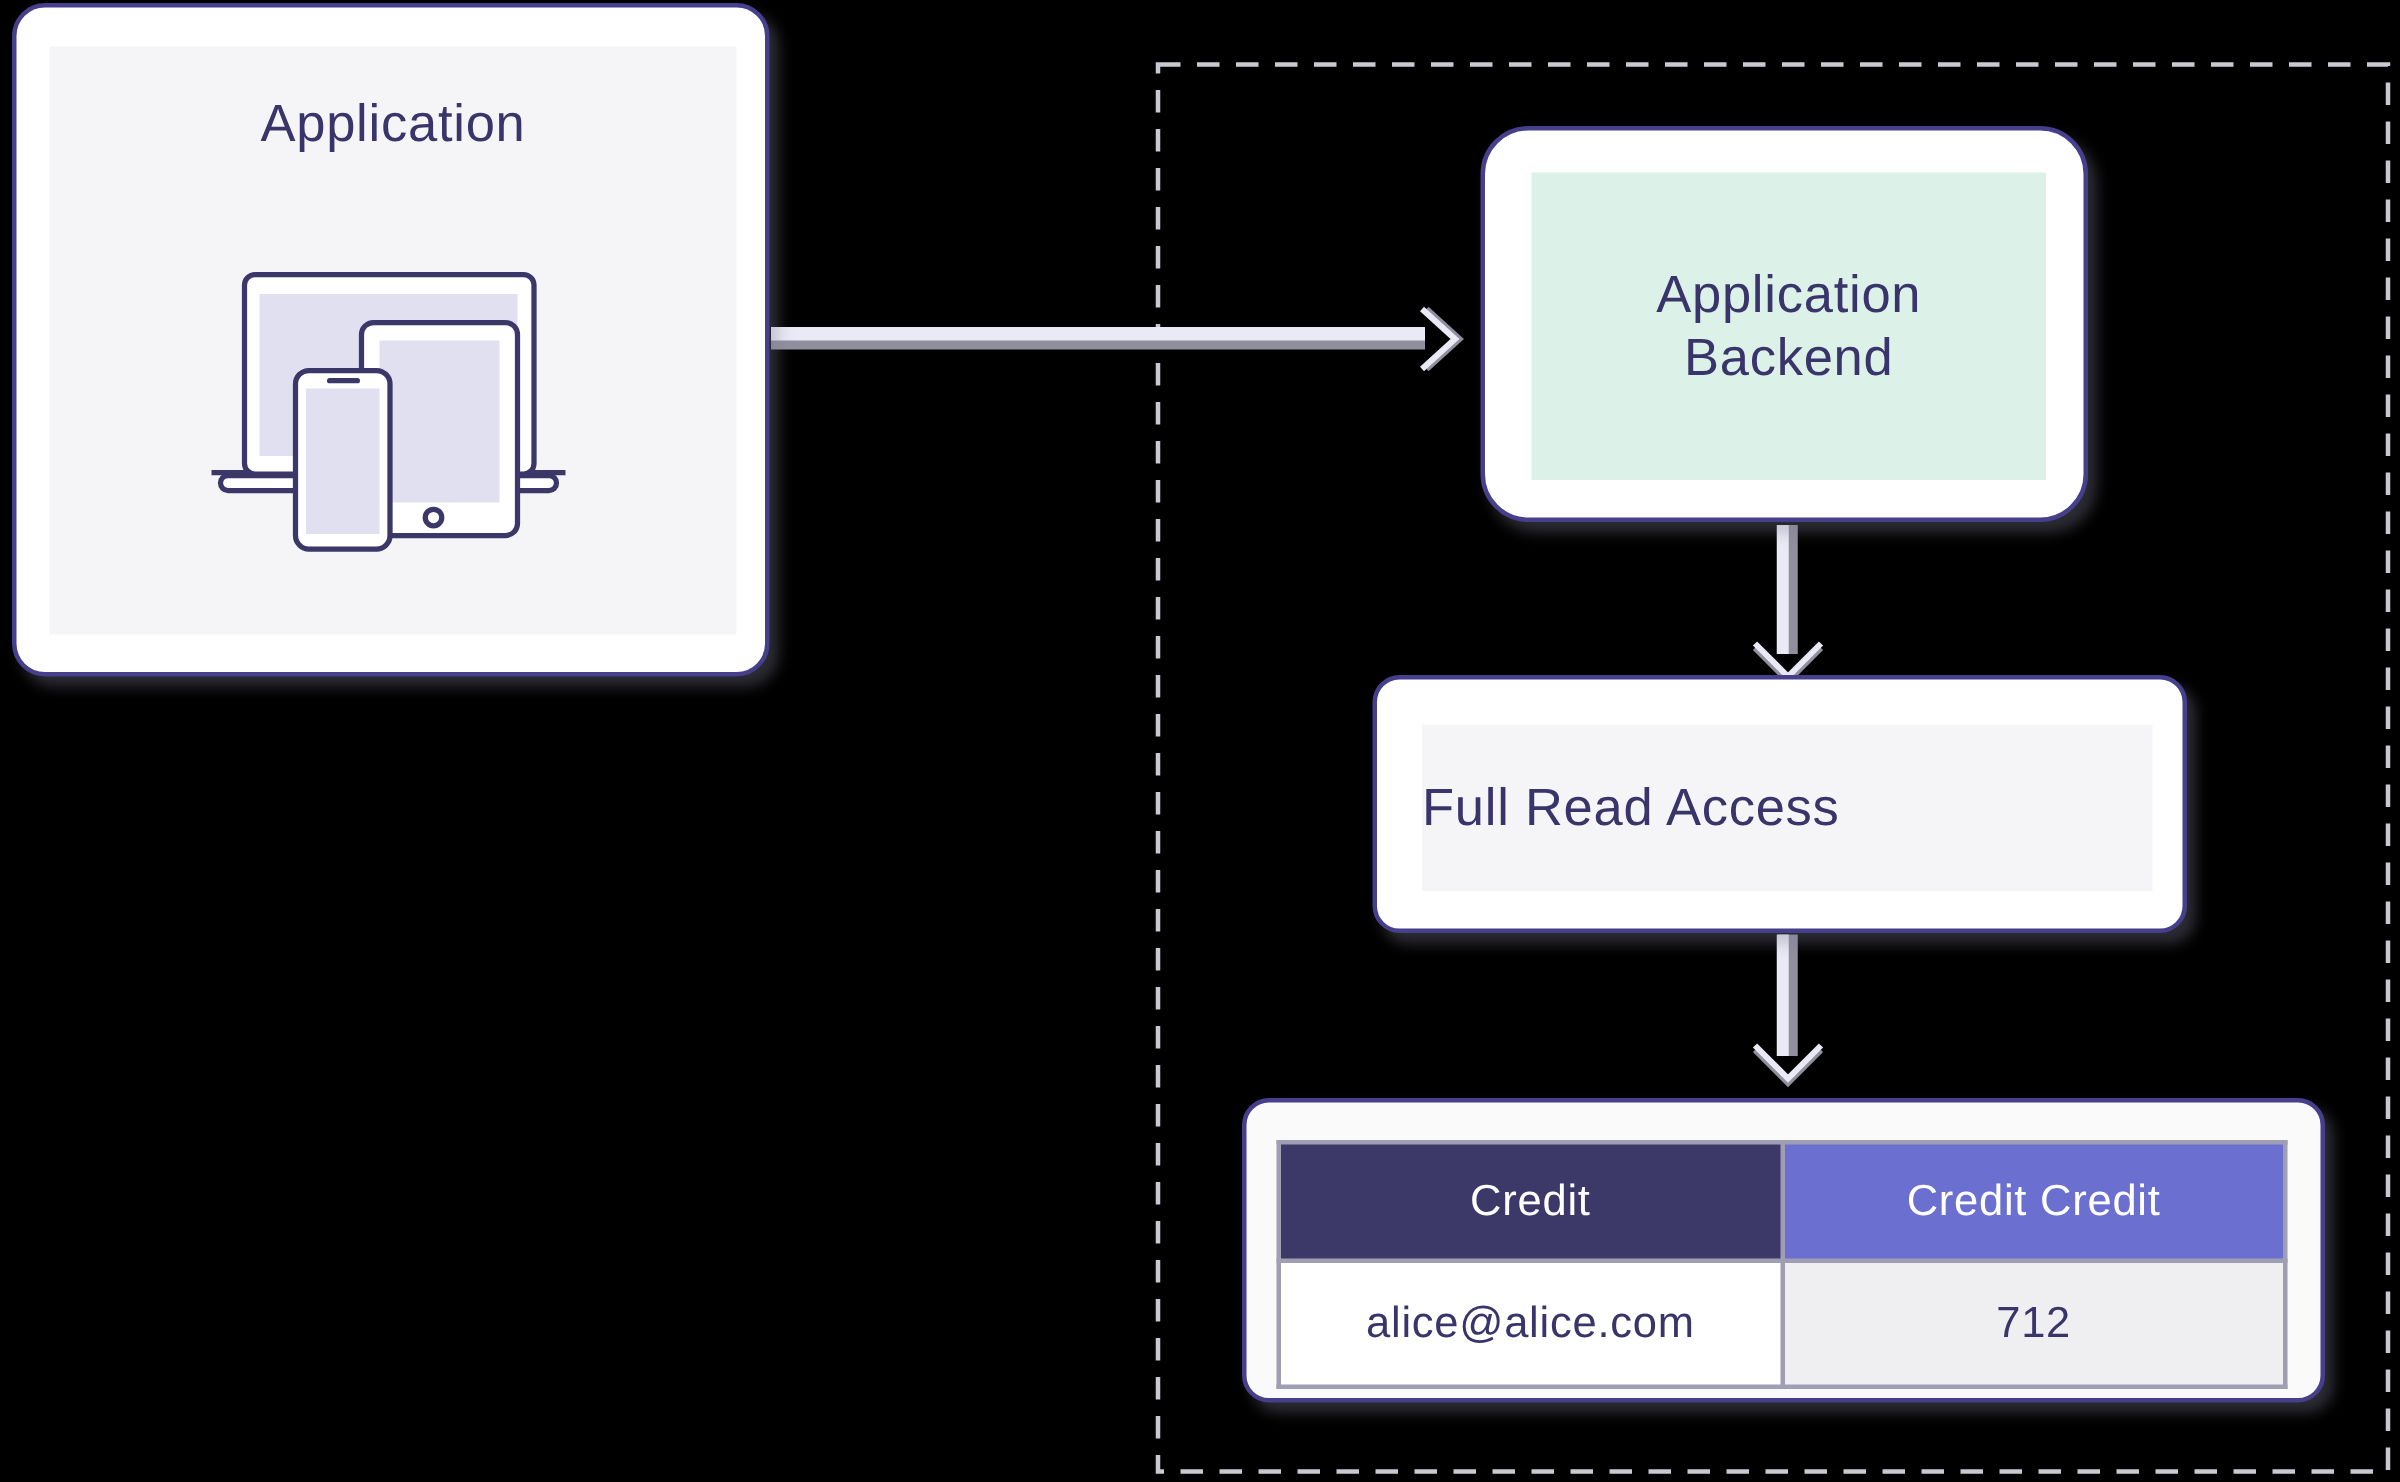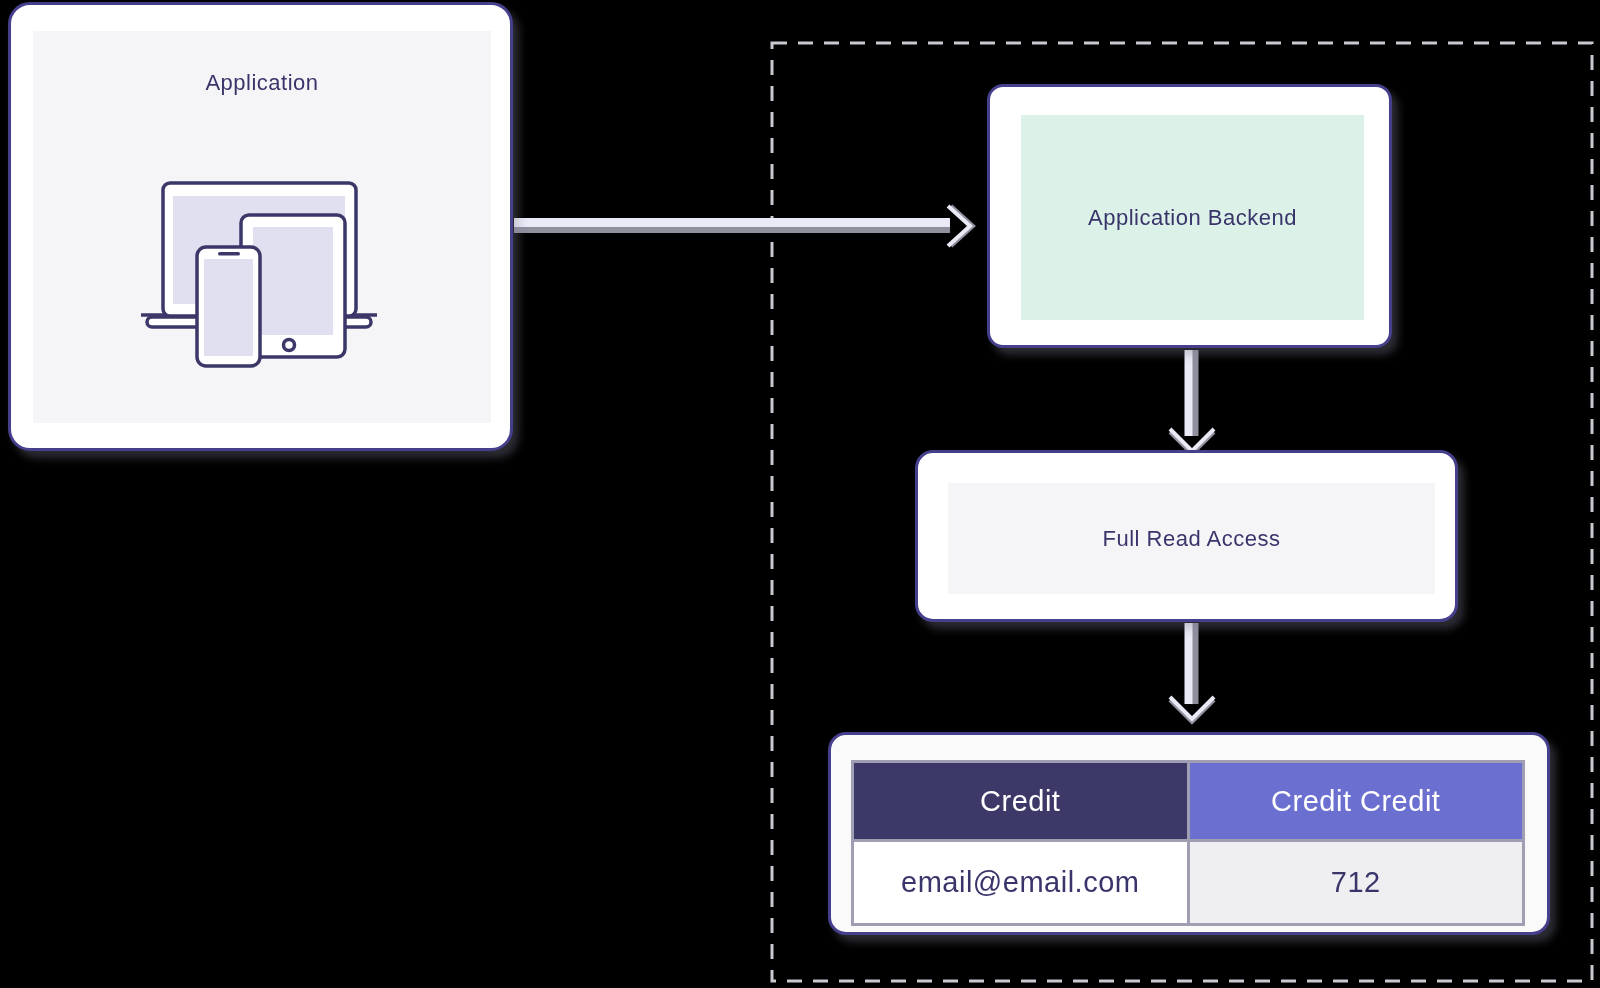--- a/index.html
+++ b/index.html
@@ -24,39 +24,39 @@
     border: 3px solid #453f8c;
     border-radius: 22px;
     box-shadow: 6px 7px 9px rgba(125,125,150,0.35);
     box-sizing: border-box;
   }
   .panel {
     position: absolute;
     background: #f5f5f7;
   }
   .node-title {
-    font-size: 22px;
+    font-size: 35px;
     letter-spacing: 0.5px;
     color: #39356b;
     text-align: center;
   }
   
   .app-card   { left: 8px;   top: 2px;   width: 505px; height: 449px; }
   .app-panel  { left: 22px;  top: 26px;  width: 458px; height: 392px; }
   .app-title  { position: absolute; left: 0; top: 34px; width: 100%; line-height: 36px; }
   .devices-svg{ position: absolute; left: 96px; top: 122px; width: 250px; height: 215px; }
   
-  .backend-card  { left: 987px; top: 84px; width: 405px; height: 264px; border-radius: 16px; }
+  .backend-card  { left: 987px; top: 84px; width: 405px; height: 264px; border-radius: 32px; }
   .backend-panel { left: 31px; top: 28px; width: 343px; height: 205px; background: #dcf1e7;
                    display: flex; align-items: center; justify-content: center; }
   .backend-title { max-width: 240px; line-height: 42px; }
   
   .fra-card  { left: 915px; top: 450px; width: 543px; height: 172px; border-radius: 18px; }
   .fra-panel { left: 30px; top: 30px; width: 487px; height: 111px;
-               display: flex; align-items: center; justify-content: center; }
+               display: flex; align-items: center; justify-content: flex-start; }
   
   .table-card { left: 828px; top: 732px; width: 722px; height: 203px; border-radius: 18px; background: #fafafb; }
   .results-table {
     position: absolute; left: 20px; top: 25px;
     width: 674px;
     border-collapse: collapse;
     table-layout: fixed;
   }
   .results-table th, .results-table td {
     border: 3px solid #9f9eb2;
@@ -136,20 +136,20 @@
   <div class="card table-card">
     <table class="results-table">
       <thead>
         <tr>
           <th class="th-email">Credit</th>
           <th class="th-score">Credit Credit</th>
         </tr>
       </thead>
       <tbody>
         <tr>
-          <td class="td-email">email@email.com</td>
+          <td class="td-email">alice@alice.com</td>
           <td class="td-score">712</td>
         </tr>
       </tbody>
     </table>
   </div>
 
 </div>
 
 </body></html>

